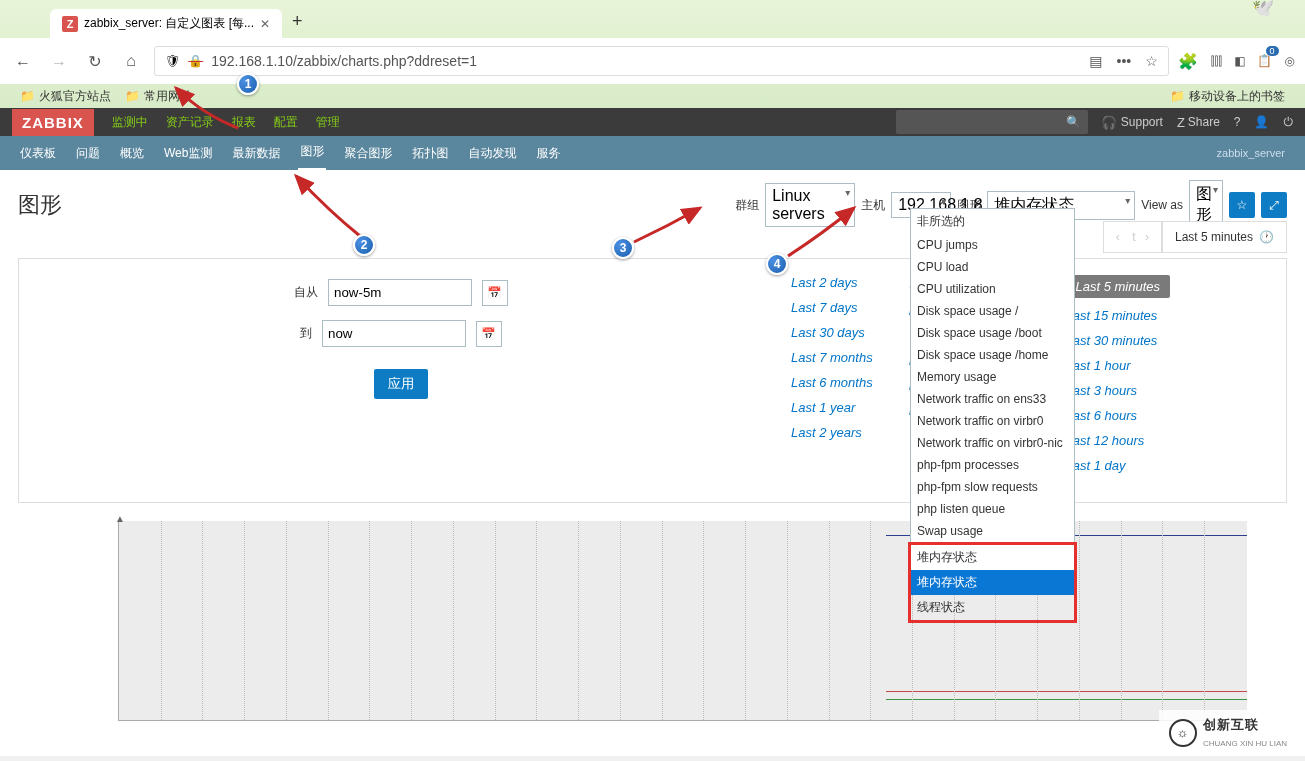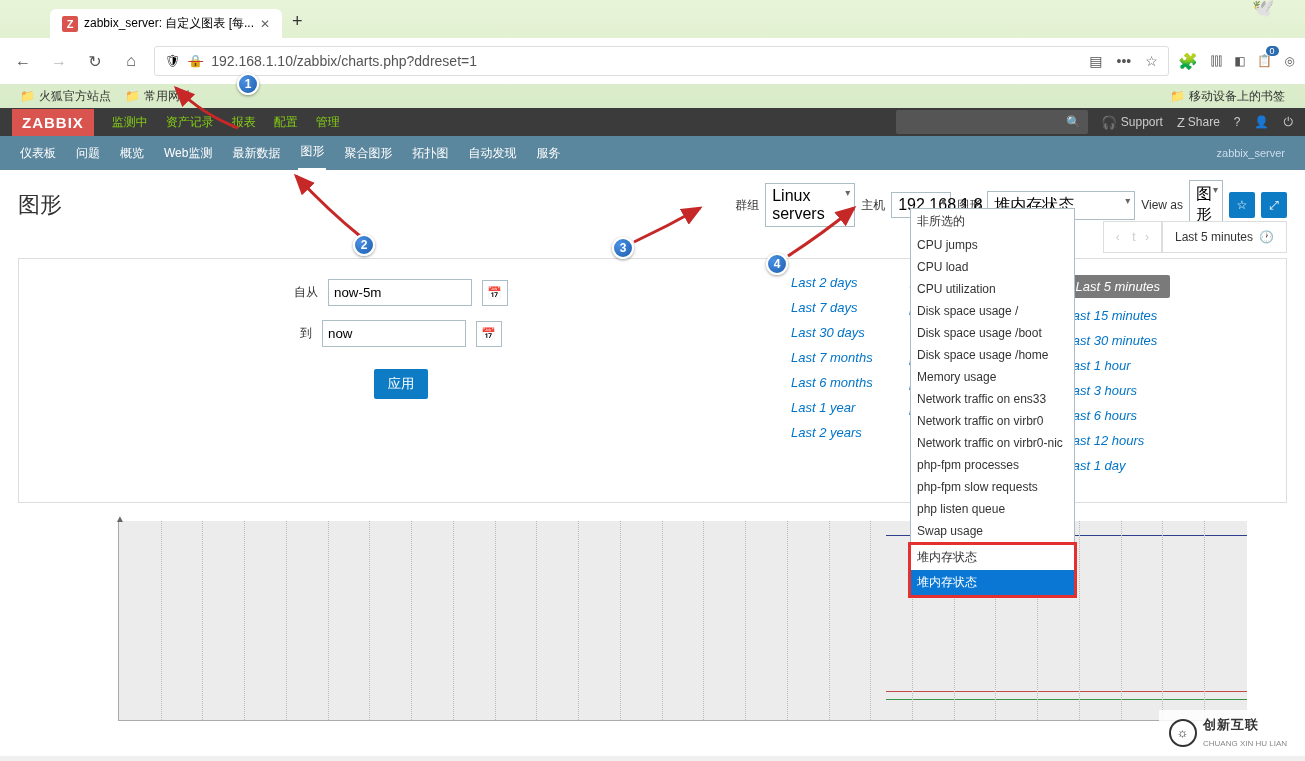--- a/index.html
+++ b/index.html
@@ -207,20 +207,21 @@
         <div class="dropdown-item">Network traffic on virbr0</div>
         <div class="dropdown-item">Network traffic on virbr0-nic</div>
         <div class="dropdown-item">php-fpm processes</div>
         <div class="dropdown-item">php-fpm slow requests</div>
         <div class="dropdown-item">php listen queue</div>
         <div class="dropdown-item">Swap usage</div>
       </div>
       <div class="dd-group-2">
         <div class="dropdown-item">堆内存状态</div>
         <div class="dropdown-item selected">堆内存状态</div>
+        <div class="dropdown-item">线程状态</div>
       </div>
     </div>
 
   <div class="time-panel">
     <div class="zoomout-bar">
       <div class="zoom-btn" style="color:#ccc">‹ &nbsp; <span>t</span> &nbsp;›</div>
       <div class="zoom-btn zoom-active">
           <span>Last 5 minutes</span> 
           <span>🕐</span>
         </div>

